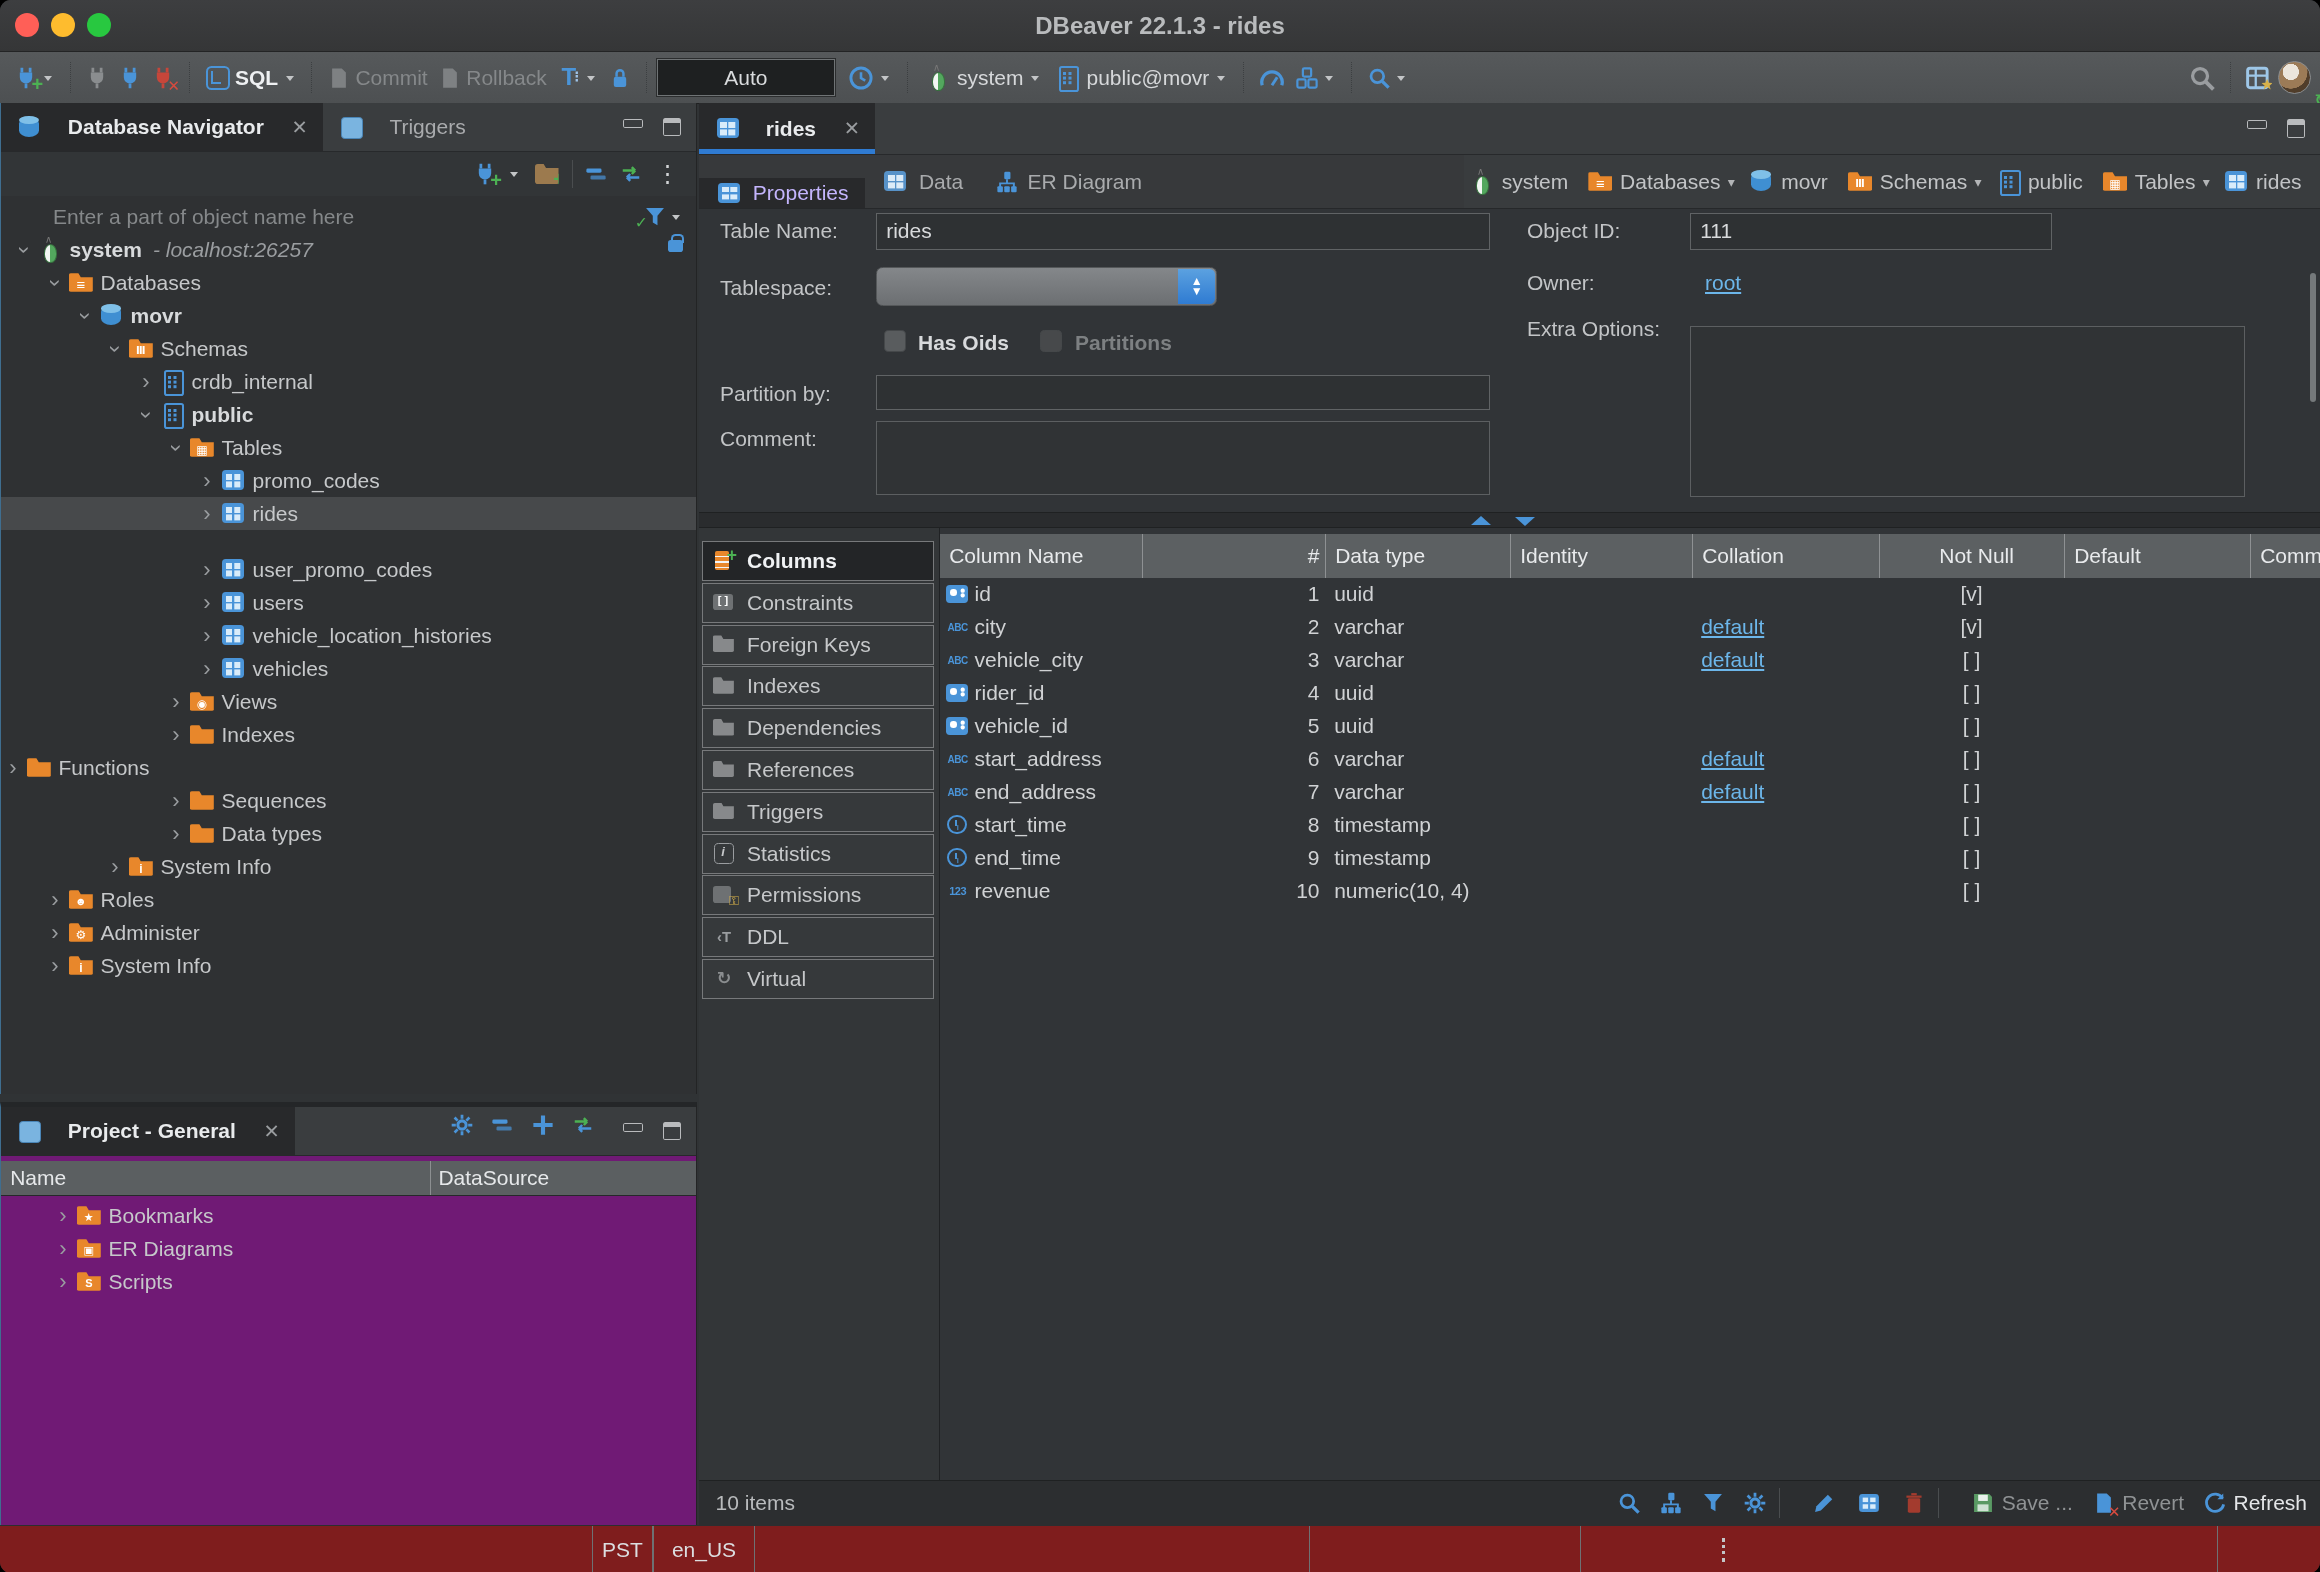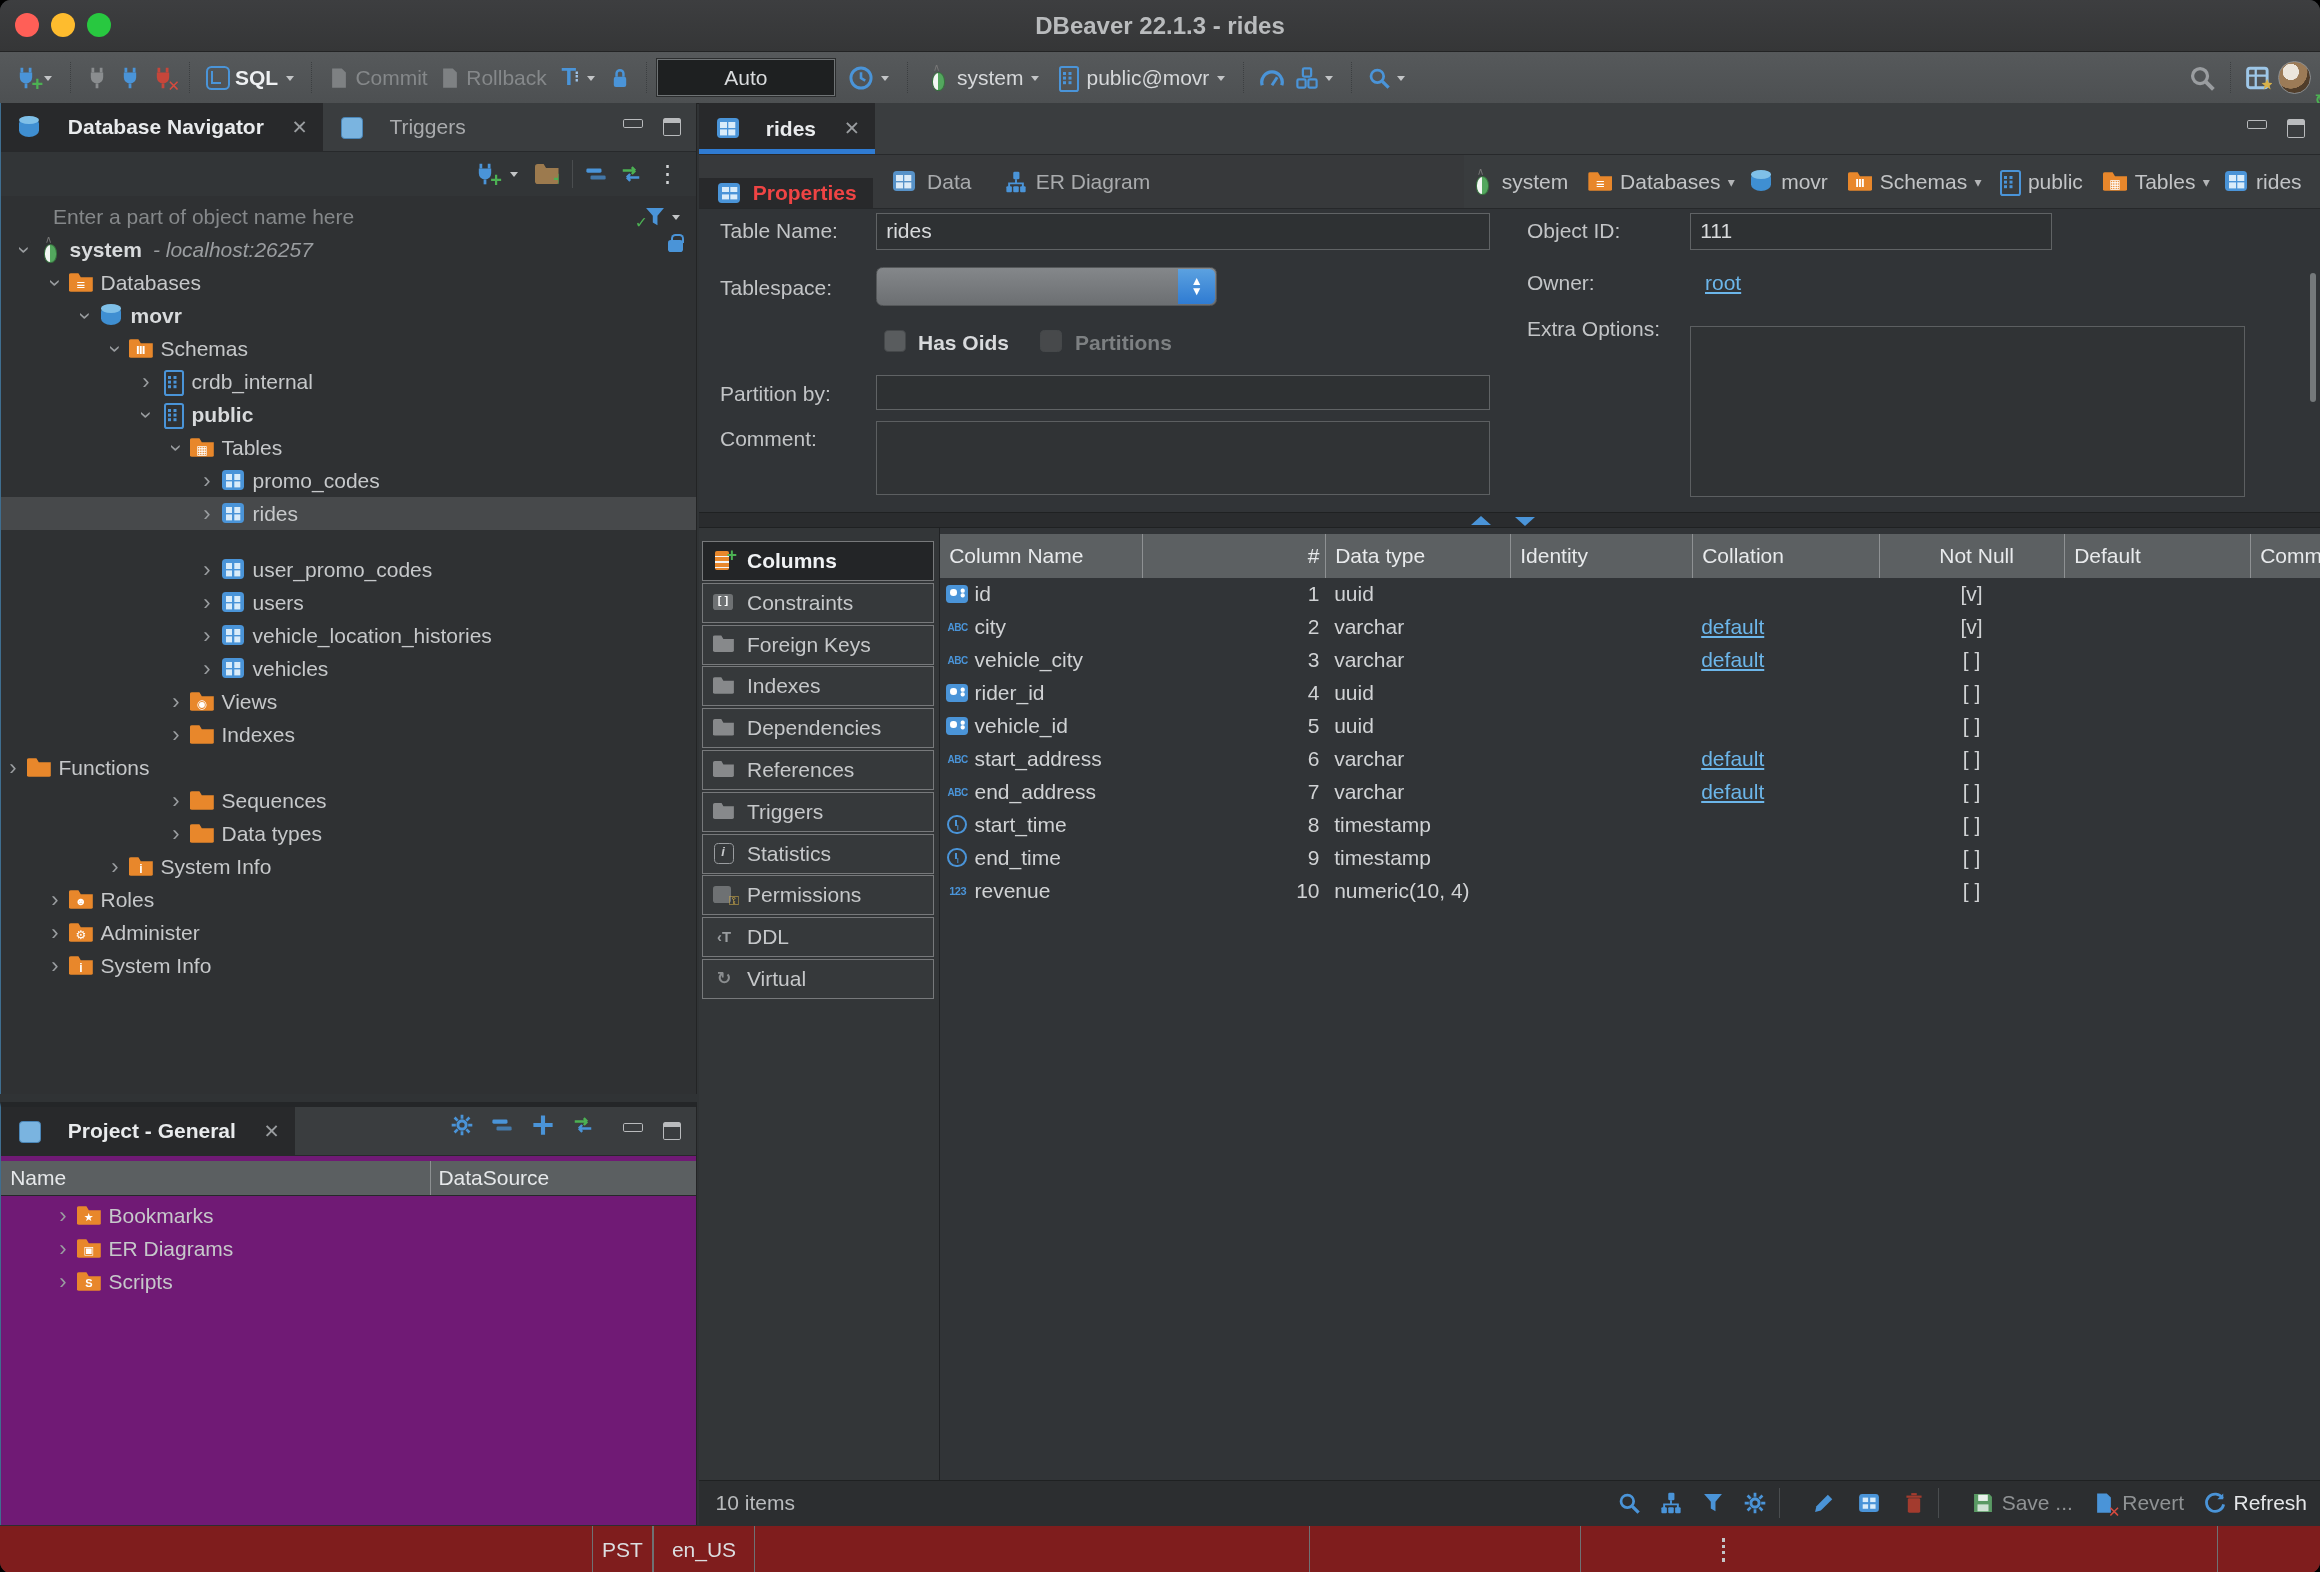--- a/index.html
+++ b/index.html
@@ -116,21 +116,21 @@
   .proj-cols{position:absolute;left:0;top:54px;width:100%;height:35px;background:#5b5f61;display:flex;color:#e6e8ea;border-bottom:0.9px solid #26282a;}
   .proj-cols .c1{width:430px;padding-left:9.2px;display:flex;align-items:center;border-right:0.9px solid #8c8f91;}
   .proj-cols .c2{flex:1;padding-left:7.4px;display:flex;align-items:center;}
   .proj-tree{position:absolute;left:0;top:92px;width:100%;padding-left:39px;}
 
   
   .editor{position:absolute;left:699px;top:103px;right:0;bottom:48px;background:#313437;}
   .etabbar{position:absolute;left:0;top:0;width:100%;height:52px;background:#3a3d3f;border-bottom:0.9px solid #27292b;display:flex;}
   .subtabbar{position:absolute;left:0;top:52px;width:100%;height:54px;background:#37393b;border-bottom:0.9px solid #26282a;display:flex;align-items:stretch;}
   .stab-item{display:flex;align-items:center;gap:9.2px;padding:0 16.6px;color:#a9abad;}
-  .stab-item.active{background:#28292b;color:#ef4444;font-weight:bold;margin-top:23px;}
+  .stab-item.active{background:#28292b;color:#c4b5fd;font-weight:normal;margin-top:23px;}
   .crumbs{margin-left:auto;display:flex;align-items:center;gap:5.5px;padding-right:9.2px;background:#393c3e;}
   .crumb{display:flex;align-items:center;gap:5.5px;color:#c2c4c6;padding:0 3.7px;}
   .crumb .car:not(:empty){font-size:14px;color:#b3b5b7;margin-left:1.8px;}
 
   
   .form{position:absolute;left:0;top:105px;width:100%;height:304px;}
   .flabel{position:absolute;color:#c2c4c6;}
   .finput{position:absolute;background:#2e3133;border:0.9px solid #606365;color:#d8dadc;font:21px "Liberation Sans",sans-serif;padding:0 9.2px;outline:none;}
   .fbox{position:absolute;background:#303335;border:0.9px solid #5c5f61;}
   .fselect{position:absolute;height:39px;border-radius:6.5px;background:linear-gradient(#84878a,#6c6f72);border:0.9px solid #55585a;}

